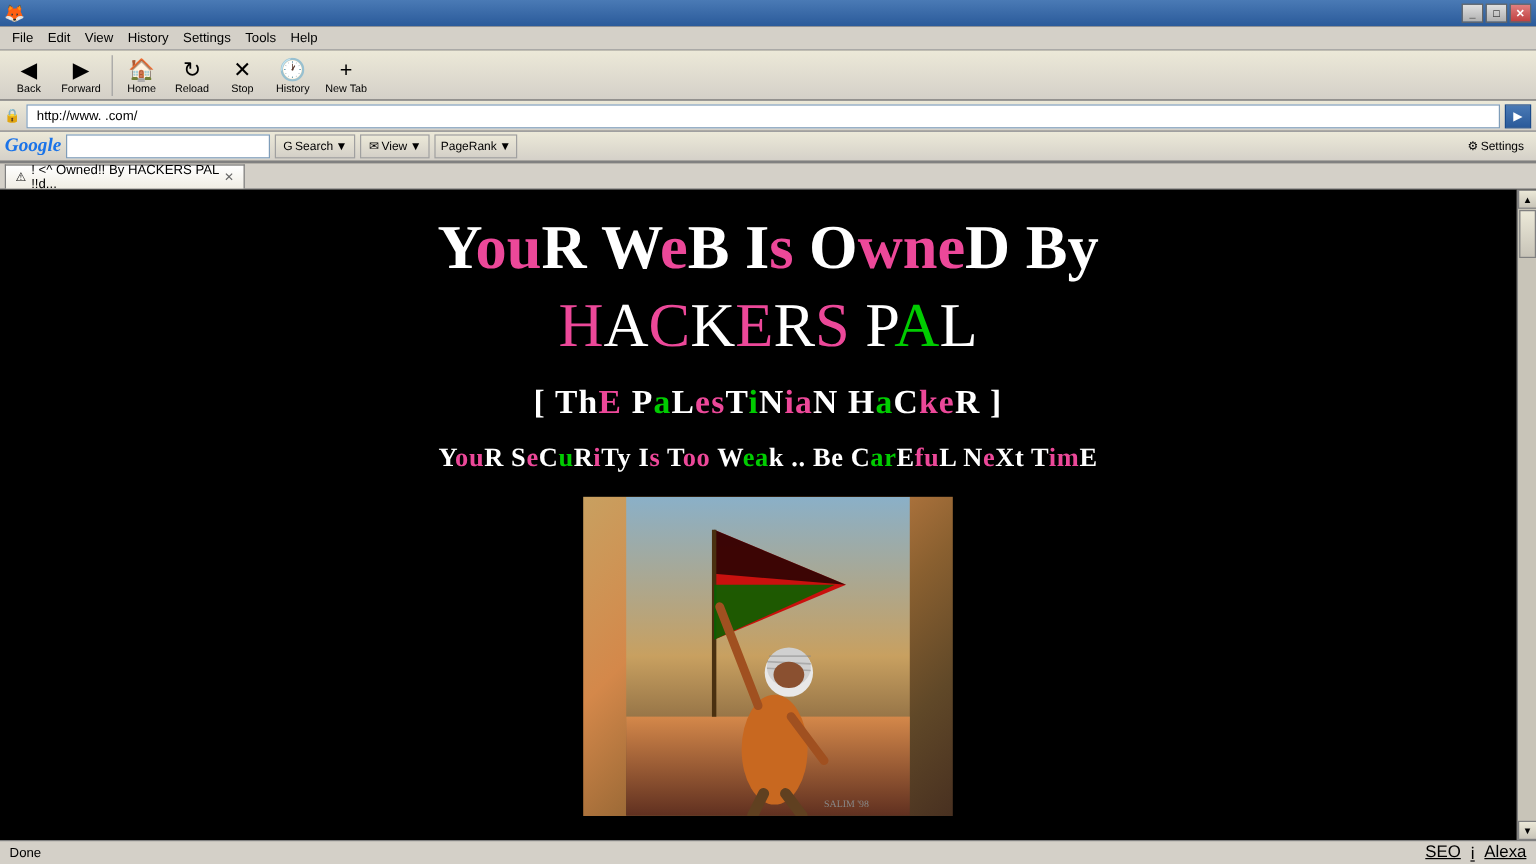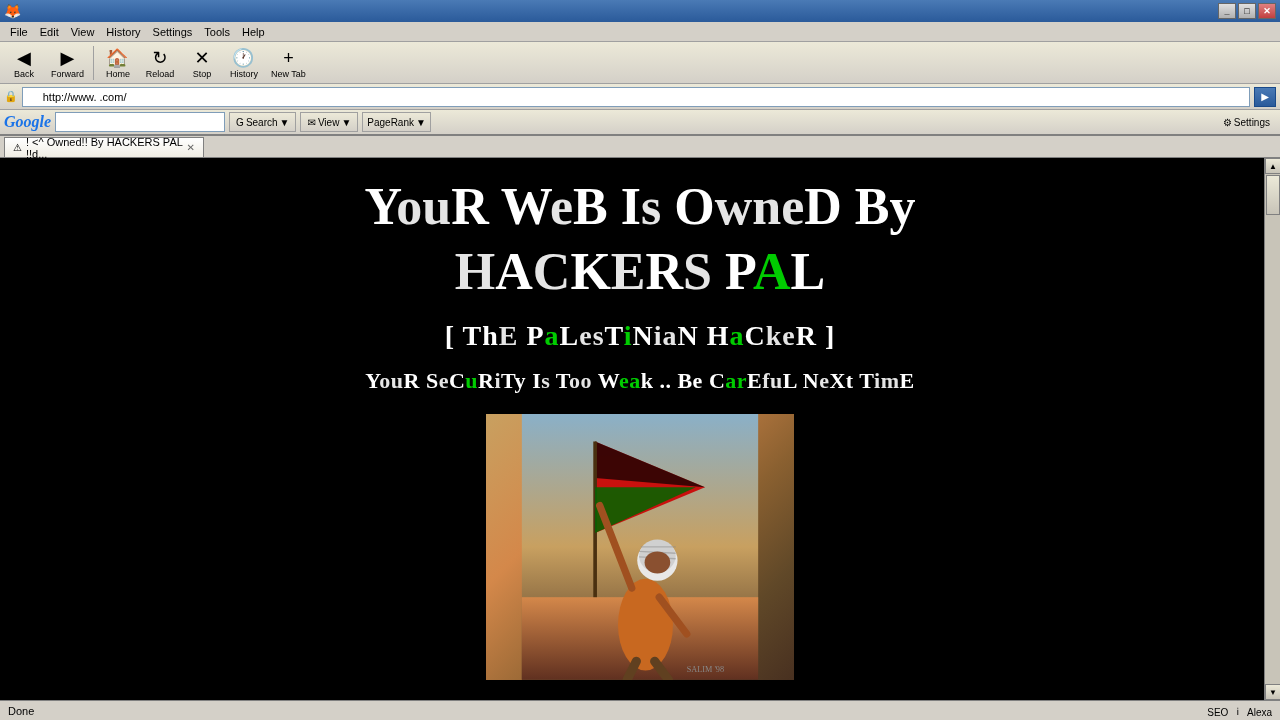--- a/index.html
+++ b/index.html
@@ -77,21 +77,21 @@
       border-bottom: 1px solid #a0a0a0;
       gap: 4px;
     }
     .addr-label { font-size: 11px; color: #000; }
     .addr-input {
       flex: 1;
       height: 20px;
       border: 1px solid #7f9db9;
       background: white;
       font-size: 11px;
-      padding: 0 20px;
+      padding: 0 8px;
       display: flex; align-items: center;
     }
     .addr-go {
       width: 22px; height: 20px;
       background: linear-gradient(to bottom, #4a7ab5, #2a5a9a);
       border: 1px solid #1a4a8a;
       color: white; font-size: 10px;
       display: flex; align-items: center; justify-content: center;
       cursor: pointer;
     }
@@ -212,35 +212,35 @@
       height: 20px;
       background: #d4d0c8;
       border-top: 1px solid #808080;
       display: flex;
       align-items: center;
       padding: 0 8px;
       font-size: 11px;
       gap: 8px;
     }
     .status-text { flex: 1; }
-    .status-right { display: flex; align-items: flex-end; gap: 8px; margin-left: auto; font-size: 10px; }
+    .status-right { display: flex; align-items: flex-start; gap: 8px; margin-left: auto; font-size: 14px; text-decoration: underline; }
 
     
     .page-title-1 {
       font-family: 'Times New Roman', serif;
       font-size: 52px;
       font-weight: bold;
       text-align: center;
       line-height: 1.1;
       margin-bottom: 8px;
     }
     .page-title-2 {
       font-family: 'Times New Roman', serif;
       font-size: 52px;
-      font-weight: bold;
+      font-weight: normal;
       text-align: center;
       line-height: 1.1;
       margin-bottom: 20px;
     }
     .page-subtitle {
       font-family: 'Times New Roman', serif;
       font-size: 28px;
       font-weight: bold;
       text-align: center;
       margin-bottom: 16px;
@@ -250,21 +250,21 @@
       font-family: 'Times New Roman', serif;
       font-size: 22px;
       font-weight: bold;
       text-align: left;
       margin-bottom: 20px;
       letter-spacing: 0.5px;
     }
 
     
     .c-white { color: #ffffff; }
-    .c-red { color: #e5e5e5; }
+    .c-red { color: #ec4899; }
     .c-green { color: #00cc00; }
 
     
     .page-image {
       width: 308px;
       height: 290px;
       background: linear-gradient(135deg, #c8a060 0%, #d4884a 30%, #8a6030 60%, #604828 80%, #483020 100%);
       position: relative;
       overflow: hidden;
     }

